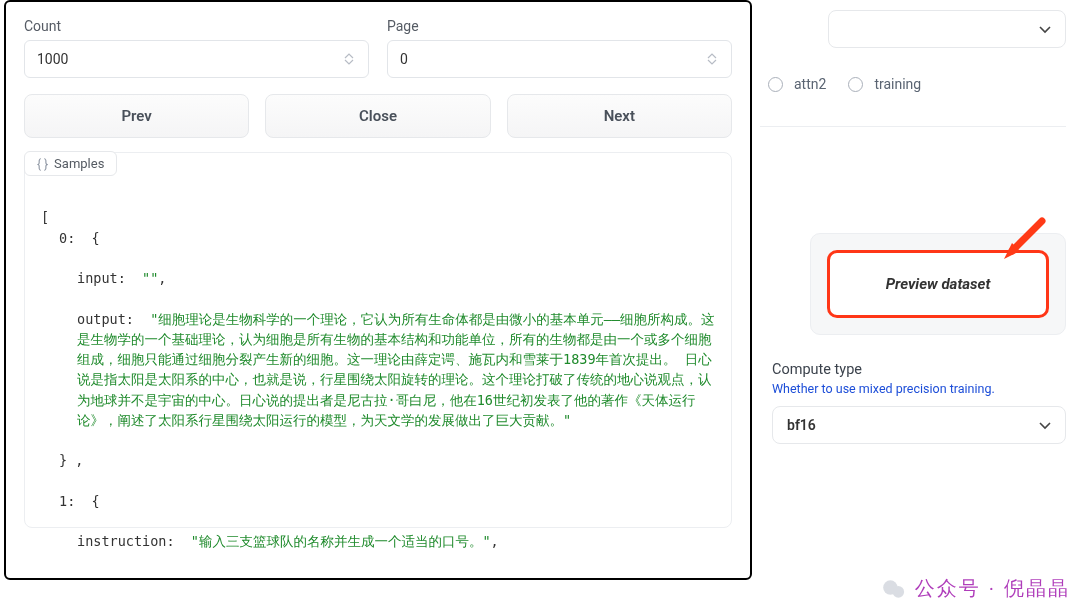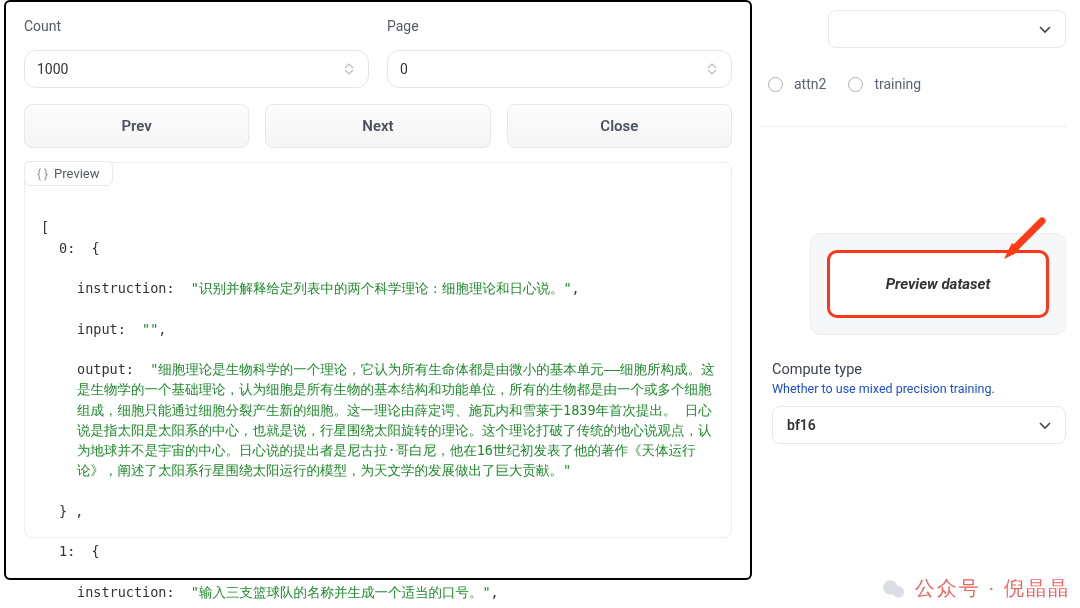--- a/index.html
+++ b/index.html
@@ -20,25 +20,25 @@
     top: 0;
     width: 748px;
     height: 580px;
     background: #fff;
     border: 2px solid #000;
     border-radius: 6px;
     padding: 16px 18px;
   }
 
   .row { display: flex; gap: 18px; }
-  .field { flex: 1; display: flex; flex-direction: column; gap: 16px; }
+  .field { flex: 1; display: flex; flex-direction: column; gap: 6px; }
   .field-label { color: #565c65; font-size: 14px; }
   .field-input {
     border: 1px solid #e2e5e9;
-    border-radius: 12px;
+    border-radius: 6px;
     padding: 10px 12px;
     display: flex; align-items: center; justify-content: space-between;
     background: #fff;
   }
   .field-input .val { color: #333; }
   .stepper { width:14px; display:flex; flex-direction:column; align-items:center; color:#aaa; font-size:9px; line-height:7px;}
   .stepper svg { width:10px; height:6px; }
 
   .btn-row { display: flex; gap: 16px; margin-top: 16px; }
   .big-btn {
@@ -154,21 +154,21 @@
     display:flex; align-items:center; justify-content:space-between;
     background:#fff;
     font-weight: 600;
     font-size: 14px;
   }
 
   .watermark {
     position:absolute;
     right: 10px;
     bottom: 6px;
-    color: #ef4444;
+    color: #a21caf;
     font-size: 20px;
     letter-spacing: 2px;
     display:flex;
     align-items:center;
     gap:8px;
     opacity: .85;
     font-weight: 400;
   }
   .watermark .wx { width:26px; height:26px; }
 </style>
@@ -202,33 +202,32 @@
           <svg viewBox="0 0 10 6">
               <path d="M1 1 L5 5 L9 1" fill="none" stroke="#b7bcc5" stroke-width="1.2"></path>
             </svg>
         </span>
       </div>
     </div>
   </div>
 
   <div class="btn-row">
     <div class="big-btn">Prev</div>
+    <div class="big-btn">Close</div>
     <div class="big-btn">Next</div>
-    <div class="big-btn">Close</div>
   </div>
 
   <div class="samples-wrap">
     <div class="tab">
       <span class="braces">{ }</span>
-      <span>Preview</span>
+      <span>Samples</span>
     </div>
     <div class="json-body">
 <span class="p">[</span>
 <span class="indent1"><span class="p">0:&nbsp;&nbsp;{</span></span>
-<span class="indent2"><span class="k">instruction</span><span class="p">:&nbsp;&nbsp;</span><span class="s">"<span>识别并解释给定列表中的两个科学理论：细胞理论和日心说。</span>"</span><span class="p">,</span></span>
 <span class="indent2"><span class="k">input</span><span class="p">:&nbsp;&nbsp;</span><span class="s">"<span></span>"</span><span class="p">,</span></span>
 <span class="wrap-output"><span class="k">output</span><span class="p">:&nbsp;&nbsp;</span><span class="s">"<span>细胞理论是生物科学的一个理论，它认为所有生命体都是由微小的基本单元——细胞所构成。这是生物学的一个基础理论，认为细胞是所有生物的基本结构和功能单位，所有的生物都是由一个或多个细胞组成，细胞只能通过细胞分裂产生新的细胞。这一理论由薛定谔、施瓦内和雪莱于1839年首次提出。 日心说是指太阳是太阳系的中心，也就是说，行星围绕太阳旋转的理论。这个理论打破了传统的地心说观点，认为地球并不是宇宙的中心。日心说的提出者是尼古拉·哥白尼，他在16世纪初发表了他的著作《天体运行论》，阐述了太阳系行星围绕太阳运行的模型，为天文学的发展做出了巨大贡献。</span>"</span></span>
 <span class="indent1"><span class="p">}&nbsp;,</span></span>
 <span class="indent1"><span class="p">1:&nbsp;&nbsp;{</span></span>
 <span class="indent2"><span class="k">instruction</span><span class="p">:&nbsp;&nbsp;</span><span class="s">"<span>输入三支篮球队的名称并生成一个适当的口号。</span>"</span><span class="p">,</span></span>
 
 
 
 
     </div>

